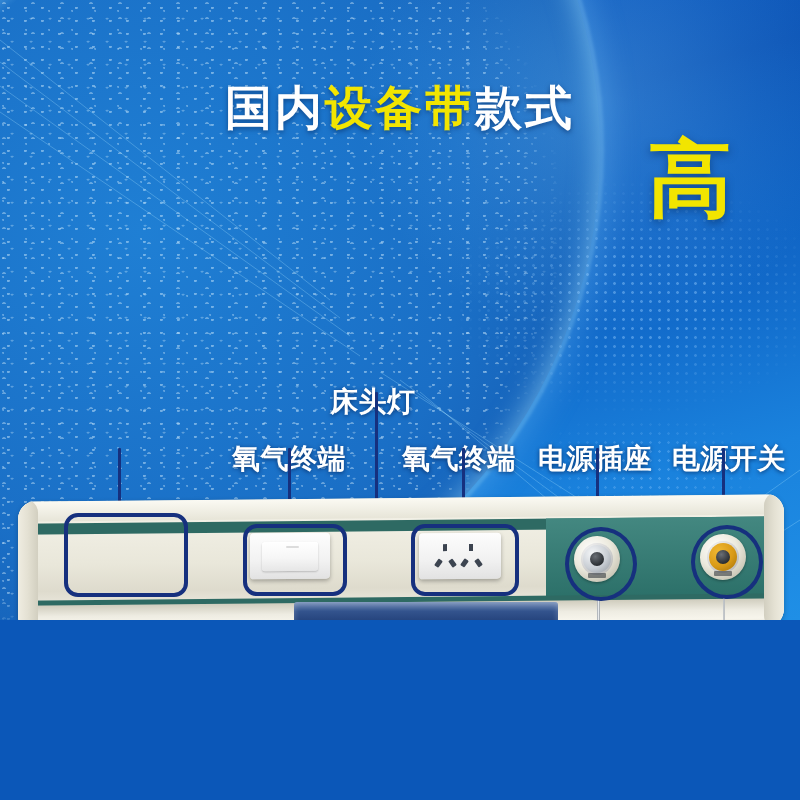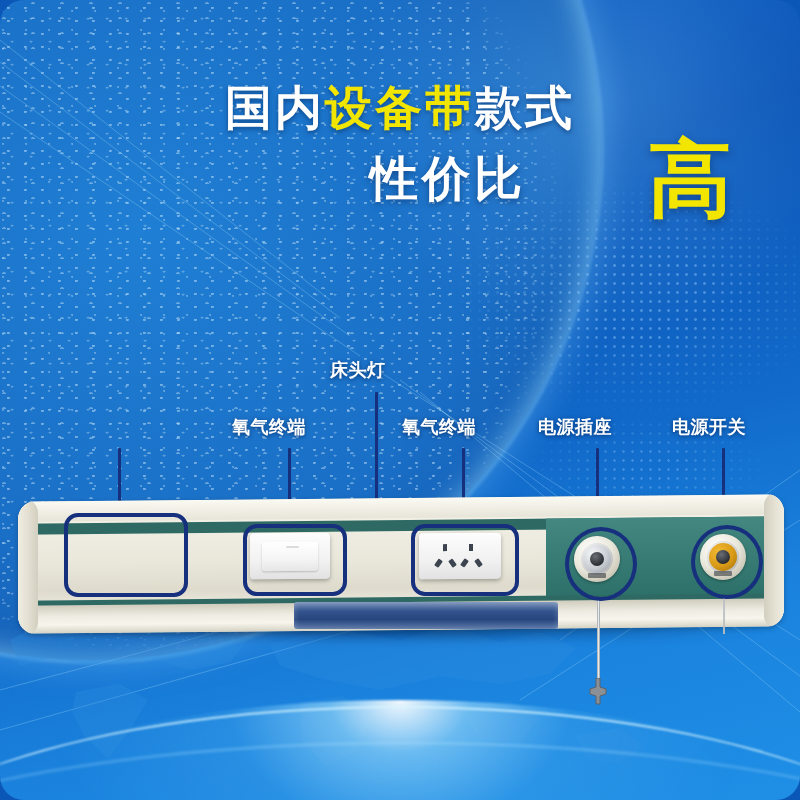--- a/index.html
+++ b/index.html
@@ -1,22 +1,22 @@
 <!DOCTYPE html>
 <html><head>
 <meta charset="utf-8">
 <style>
   html,body{margin:0;padding:0;}
   body{
     width:800px;height:800px;overflow:hidden;
     font-family:"Liberation Sans","DejaVu Sans",sans-serif;
     background:#0b57b8;
   }
-  .stage{position:relative;width:800px;height:800px;overflow:hidden;
-         background:linear-gradient(165deg,#0f5fc4 0%,#0d55b6 30%,#1169c9 58%,#1a82dd 78%,#1f8fe6 100%);border-radius:24px;}
+  .stage{position:relative;width:800px;height:620px;overflow:hidden;
+         background:linear-gradient(165deg,#0f5fc4 0%,#0d55b6 30%,#1169c9 58%,#1a82dd 78%,#1f8fe6 100%);}
 
   
   .bg-layer{position:absolute;inset:0;pointer-events:none;}
 
   
   .globe{
     position:absolute;left:-420px;top:-360px;width:1020px;height:1020px;border-radius:50%;
     background:
       radial-gradient(circle at 72% 72%, rgba(255,255,255,0.00) 46%, rgba(150,220,255,0.55) 49%, rgba(255,255,255,0.95) 50.2%, rgba(120,200,255,0.45) 51.6%, rgba(20,90,180,0.0) 56%),
       radial-gradient(circle at 55% 58%, #1f7fd4 0%, #1a6fc6 40%, #145cb3 62%, rgba(16,80,170,0.0) 72%);
@@ -102,23 +102,24 @@
     text-shadow:0 2px 6px rgba(3,35,85,.55);white-space:nowrap;
   }
   .hl3{
     position:absolute;left:648px;top:-18px;
     font-size:84px;font-weight:bold;color:#F2E500;line-height:1;
     text-shadow:0 3px 8px rgba(3,35,85,.5);
   }
 
   
   .label{
-    position:absolute;color:#ffffff;font-weight:bold;font-size:18px;
+    position:absolute;color:#ffffff;font-weight:bold;font-size:28px;
     white-space:nowrap;letter-spacing:.5px;
     text-shadow:0 1px 4px rgba(2,30,80,.75);
+    margin-top:25px;
   }
 
   
   .leader{position:absolute;background:#16307e;width:3px;border-radius:1px;}
 
   
   .hl-box{position:absolute;border:4px solid #16307e;border-radius:14px;}
   .hl-oval{position:absolute;border:4px solid #16307e;border-radius:50%;}
 
   
@@ -297,21 +298,20 @@
 
     <div class="arc-glow"></div>
     <div class="arc-line"></div>
     <div class="arc-line2"></div>
   </div>
 
   <div class="headline">
     <div class="hl1"><span class="w">国内</span><span class="y">设备带</span><span class="w">款式</span></div>
   </div>
   <div class="hl2row">
-    <div class="hl2">性价比</div>
     <div class="hl3">高</div>
   </div>
 
   <div class="label" style="left:232px;top:415px;">氧气终端</div>
   <div class="label" style="left:330px;top:358px;">床头灯</div>
   <div class="label" style="left:402px;top:415px;">氧气终端</div>
   <div class="label" style="left:538px;top:415px;">电源插座</div>
   <div class="label" style="left:672px;top:415px;">电源开关</div>
 
   <div class="leader" style="left:118px;top:448px;height:78px;"></div>

